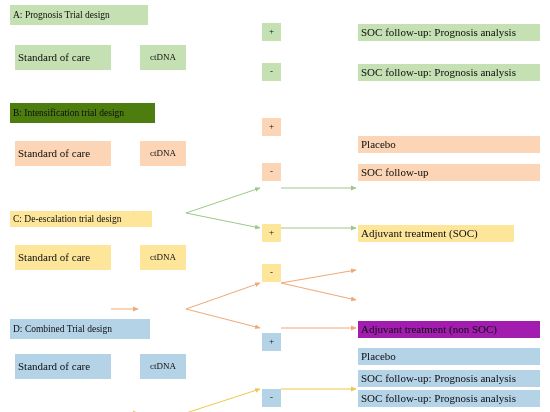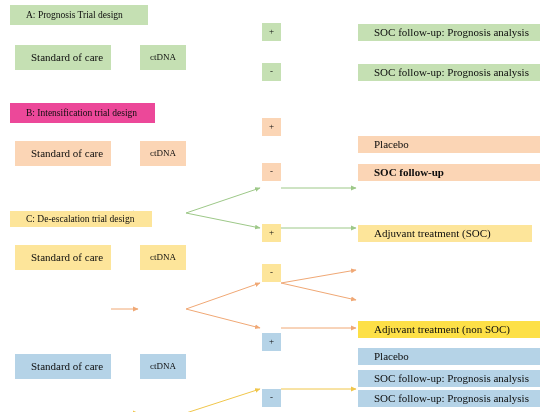--- a/index.html
+++ b/index.html
@@ -29,21 +29,21 @@
     position: absolute;
     box-sizing: border-box;
     display: flex;
     align-items: center;
     font-size: 11px;
     color: #0d0d0d;
     line-height: 1.1;
     white-space: nowrap;
   }
   .node.pad {
-    padding-left: 16px;
+    padding-left: 3px;
   }
   .node.sign {
     justify-content: center;
     font-size: 9px;
     padding-left: 0;
   }
   .title-node {
     font-size: 9.5px;
   }
   svg.edges {
@@ -93,27 +93,27 @@
       </defs>
       <g stroke="#f0a875" stroke-width="1" fill="none" marker-end="url(#ahB)">
         <line x1="111" y1="53" x2="138" y2="53"></line>
         <line x1="186" y1="53" x2="260" y2="27"></line>
         <line x1="186" y1="53" x2="260" y2="72"></line>
         <line x1="281" y1="27" x2="356" y2="14"></line>
         <line x1="281" y1="27" x2="356" y2="44"></line>
         <line x1="281" y1="72" x2="356" y2="72"></line>
       </g>
     </svg>
-    <div class="node pad title-node" style="left:10px;top:3px;width:145px;height:20px;background:#ec4899;">B: Intensification trial design</div>
+    <div class="node pad title-node" style="left:10px;top:3px;width:145px;height:20px;background:#4d7c0f;">B: Intensification trial design</div>
     <div class="node pad" style="left:15px;top:41px;width:96px;height:25px;background:#fbd5b5;">Standard of care</div>
     <div class="node sign" style="left:140px;top:41px;width:46px;height:25px;background:#fbd5b5;">ctDNA</div>
     <div class="node sign" style="left:262px;top:18px;width:19px;height:18px;background:#fbd5b5;">+</div>
     <div class="node sign" style="left:262px;top:63px;width:19px;height:18px;background:#fbd5b5;">-</div>
     <div class="node pad" style="left:358px;top:36px;width:182px;height:17px;background:#fbd5b5;">Placebo</div>
-    <div class="node pad" style="left:358px;top:64px;width:182px;height:17px;background:#fbd5b5;font-weight:bold;">SOC follow-up</div>
+    <div class="node pad" style="left:358px;top:64px;width:182px;height:17px;background:#fbd5b5;">SOC follow-up</div>
   </div>
 
   <div class="panel" style="top:205px;height:100px;">
     <svg class="edges" viewBox="0 0 550 100">
       <defs>
         <marker id="ahC" markerWidth="6" markerHeight="6" refX="5" refY="3" orient="auto">
           <path d="M0,0.6 L5.5,3 L0,5.4 z" fill="#f0c64b"></path>
         </marker>
       </defs>
       <g stroke="#f0c64b" stroke-width="1" fill="none" marker-end="url(#ahC)">
@@ -122,44 +122,45 @@
         <line x1="186" y1="52" x2="260" y2="68"></line>
         <line x1="281" y1="28" x2="356" y2="28"></line>
         <line x1="281" y1="68" x2="356" y2="68"></line>
       </g>
     </svg>
     <div class="node pad title-node" style="left:10px;top:6px;width:142px;height:16px;background:#fde59a;">C: De-escalation trial design</div>
     <div class="node pad" style="left:15px;top:40px;width:96px;height:25px;background:#fde59a;">Standard of care</div>
     <div class="node sign" style="left:140px;top:40px;width:46px;height:25px;background:#fde59a;">ctDNA</div>
     <div class="node sign" style="left:262px;top:19px;width:19px;height:18px;background:#fde59a;">+</div>
     <div class="node sign" style="left:262px;top:59px;width:19px;height:18px;background:#fde59a;">-</div>
-    <div class="node pad" style="left:358px;top:20px;width:174px;height:17px;background:#fde59a;">Adjuvant treatment (SOC)</div>
+    <div class="node pad" style="left:358px;top:20px;width:156px;height:17px;background:#fde59a;">Adjuvant treatment (SOC)</div>
   </div>
 
   <div class="panel" style="top:310px;height:102px;">
     <svg class="edges" viewBox="0 0 550 102">
       <defs>
         <marker id="ahD" markerWidth="6" markerHeight="6" refX="5" refY="3" orient="auto">
           <path d="M0,0.6 L5.5,3 L0,5.4 z" fill="#4a7fb5"></path>
         </marker>
       </defs>
       <g stroke="#4a7fb5" stroke-width="1" fill="none" marker-end="url(#ahD)">
         <line x1="111" y1="56" x2="138" y2="56"></line>
         <line x1="186" y1="56" x2="260" y2="32"></line>
         <line x1="186" y1="56" x2="260" y2="88"></line>
         <line x1="281" y1="32" x2="316" y2="32"></line>
         <line x1="320" y1="32" x2="356" y2="19"></line>
         <line x1="320" y1="32" x2="356" y2="46"></line>
         <line x1="281" y1="35" x2="356" y2="68"></line>
         <line x1="281" y1="88" x2="356" y2="88"></line>
       </g>
     </svg>
+    <div class="node pad title-node" style="left:10px;top:9px;width:140px;height:20px;background:#b5d3e7;">D: Combined Trial design</div>
     <div class="node pad" style="left:15px;top:44px;width:96px;height:25px;background:#b5d3e7;">Standard of care</div>
     <div class="node sign" style="left:140px;top:44px;width:46px;height:25px;background:#b5d3e7;">ctDNA</div>
     <div class="node sign" style="left:262px;top:23px;width:19px;height:18px;background:#b5d3e7;">+</div>
     <div class="node sign" style="left:262px;top:79px;width:19px;height:18px;background:#b5d3e7;">-</div>
-    <div class="node pad" style="left:358px;top:11px;width:182px;height:17px;background:#fde047;">Adjuvant treatment (non SOC)</div>
+    <div class="node pad" style="left:358px;top:11px;width:182px;height:17px;background:#a21caf;">Adjuvant treatment (non SOC)</div>
     <div class="node pad" style="left:358px;top:38px;width:182px;height:17px;background:#b5d3e7;">Placebo</div>
     <div class="node pad" style="left:358px;top:60px;width:182px;height:17px;background:#b5d3e7;">SOC follow-up:  Prognosis analysis</div>
     <div class="node pad" style="left:358px;top:80px;width:182px;height:17px;background:#b5d3e7;">SOC follow-up: Prognosis analysis</div>
   </div>
 
 </div>
 
 </body></html>

